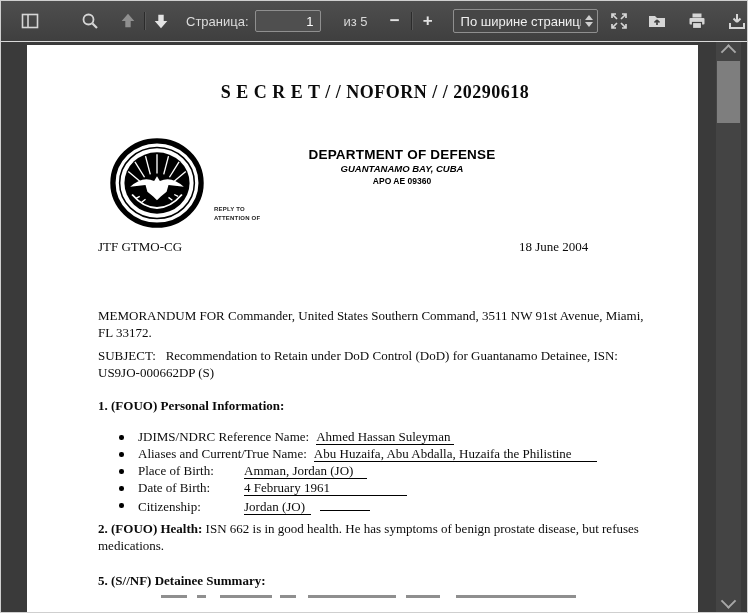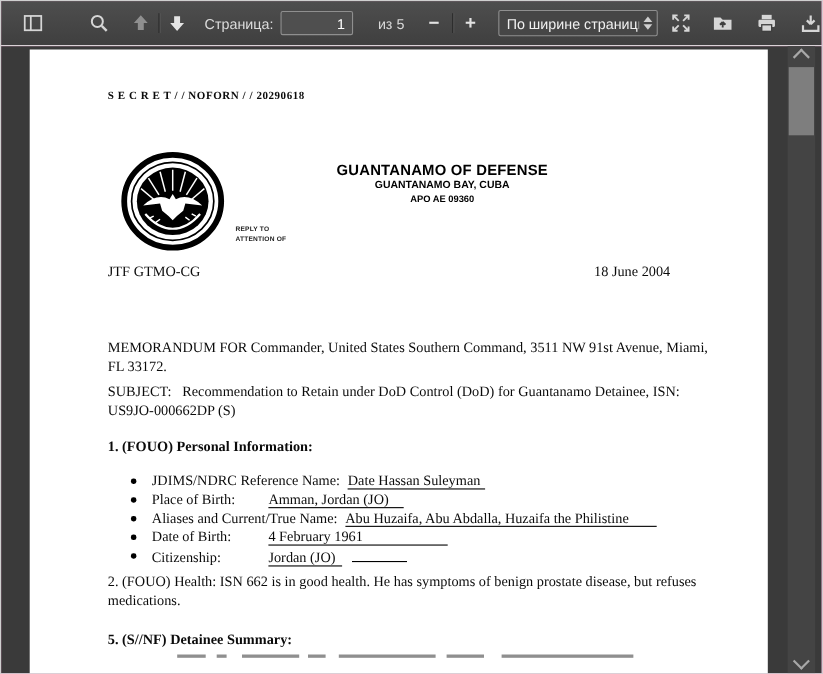--- a/index.html
+++ b/index.html
@@ -31,34 +31,34 @@
   .spinner{display:flex;flex-direction:column;gap:2px;margin-left:4px;}
   .spinner i{width:0;height:0;border-left:4px solid transparent;border-right:4px solid transparent;}
   .spin-up{border-bottom:5px solid #cfcfcf;}
   .spin-down{border-top:5px solid #cfcfcf;}
 
   
   .viewer{position:absolute;left:0;top:41px;right:0;bottom:0;background:#3a3a3a;}
   .page{position:absolute;left:26px;top:3px;width:671px;height:585px;background:#ffffff;
         font-family:"Liberation Serif","DejaVu Serif",serif;color:#0b0b0b;font-size:13px;}
 
-  .classification{position:absolute;top:37px;left:71px;right:46px;
-        font-weight:bold;font-size:10px;letter-spacing:.5px;}
+  .classification{position:absolute;top:37px;left:71px;right:46px;text-align:center;
+        font-weight:bold;font-size:18px;letter-spacing:.5px;}
   .seal{position:absolute;top:92px;left:82px;}
   .replyto{position:absolute;top:160px;left:187px;font-family:"Liberation Sans",sans-serif;
         font-size:6px;font-weight:bold;color:#222;line-height:9px;letter-spacing:.2px;}
   .lhead{position:absolute;top:102px;left:160px;width:430px;text-align:center;
         font-family:"Liberation Sans",sans-serif;font-weight:bold;color:#000;}
   .lhead .l1{font-size:13.5px;line-height:16px;letter-spacing:.2px;}
   .lhead .l2{font-size:9.5px;line-height:12px;}
-  .lhead .l3{font-size:9.5px;line-height:12px;}
+  .lhead .l3{font-size:9.5px;line-height:12px;font-style:italic;}
   .lhead .l4{font-size:8.5px;line-height:12px;}
 
   .officerow{position:absolute;top:194px;left:71px;right:46px;}
-  .datefield{position:absolute;left:421px;top:0;margin-left:21px;}
+  .datefield{position:absolute;left:421px;top:0;}
 
   .para{position:absolute;left:71px;right:46px;line-height:17px;}
   .memo{top:262px;}
   .subject{top:302px;}
   .s1head{top:352px;font-weight:bold;}
   .bullets{position:absolute;left:71px;right:23px;top:384px;}
   .brow{position:relative;height:17px;padding-left:40px;white-space:nowrap;}
   .brow::before{content:"";position:absolute;left:21px;top:6px;width:4.5px;height:4.5px;
         border-radius:50%;background:#000;}
   .blabel{display:inline-block;}
@@ -66,21 +66,21 @@
   .brow.inline .blabel{margin-right:7px;}
   .bval{border-bottom:1px solid #000;}
   .u0{padding-right:4px;}
   .u1{padding-right:25px;}
   .u2{padding-right:14px;}
   .u3{padding-right:77px;}
   .u4{padding-right:6px;}
   .uextra{display:inline-block;width:50px;margin-left:9px;border-bottom:1px solid #000;height:13px;}
   .s2{top:475px;}
   .s3{top:527px;font-weight:bold;}
-  .bold{font-weight:normal;}
+  .bold{font-weight:bold;}
 
   .clipped{position:absolute;left:134px;top:549px;height:5px;overflow:hidden;white-space:nowrap;}
   .clipped i{display:inline-block;height:3px;background:#8f8f8f;margin-top:1px;vertical-align:top;}
 
   
   .scrollbar{position:absolute;top:0;right:6px;width:25px;bottom:0;background:#444444;}
   .sb-btn{position:absolute;left:0;width:25px;height:17px;display:flex;align-items:center;
         justify-content:center;}
   .sb-up{top:0;}
   .sb-down{bottom:1px;}
@@ -219,48 +219,48 @@
           <path d="M28 64 l4 -2 M34 68 l4 -3 M66 66 l-4 -3 M72 62 l-4 -2" stroke="#fff" stroke-width="1.4"></path>
         </svg>
       </div>
 
       <div class="replyto">
         <div>REPLY TO</div>
         <div>ATTENTION OF</div>
       </div>
 
       <div class="lhead">
-        <div class="l1">GUANTANAMO OF DEFENSE</div>
+        <div class="l1">DEPARTMENT OF DEFENSE</div>
         <div class="l3">GUANTANAMO BAY, CUBA</div>
         <div class="l4">APO AE 09360</div>
       </div>
 
       <div class="officerow">
         <span>JTF GTMO-CG</span>
         <span class="datefield">18 June 2004</span>
       </div>
 
       <div class="para memo">MEMORANDUM FOR Commander, United States Southern Command, 3511 NW 91st Avenue, Miami, FL 33172.</div>
 
       <div class="para subject">
         <span>SUBJECT:</span>&nbsp;&nbsp;
         <span>Recommendation to Retain under DoD Control (DoD) for Guantanamo Detainee, ISN: US9JO-000662DP  (S)</span>
       </div>
 
       <div class="para s1head">1.  (FOUO) Personal Information:</div>
 
       <div class="bullets">
         <div class="brow inline">
-          <span class="blabel">JDIMS/NDRC Reference Name:</span><span class="bval u0">Date Hassan Suleyman</span>
+          <span class="blabel">JDIMS/NDRC Reference Name:</span><span class="bval u0">Ahmed Hassan Suleyman</span>
+        </div>
+        <div class="brow inline">
+          <span class="blabel">Aliases and Current/True Name:</span><span class="bval u1">Abu Huzaifa, Abu Abdalla, Huzaifa the Philistine</span>
         </div>
         <div class="brow tabbed">
           <span class="blabel">Place of Birth:</span><span class="bval u2">Amman, Jordan (JO)</span>
-        </div>
-        <div class="brow inline">
-          <span class="blabel">Aliases and Current/True Name:</span><span class="bval u1">Abu Huzaifa, Abu Abdalla, Huzaifa the Philistine</span>
         </div>
         <div class="brow tabbed">
           <span class="blabel">Date of Birth:</span><span class="bval u3">4 February 1961</span>
         </div>
         <div class="brow tabbed">
           <span class="blabel">Citizenship:</span><span class="bval u4">Jordan (JO)</span><span class="uextra"></span>
         </div>
       </div>
 
       <div class="para s2">

